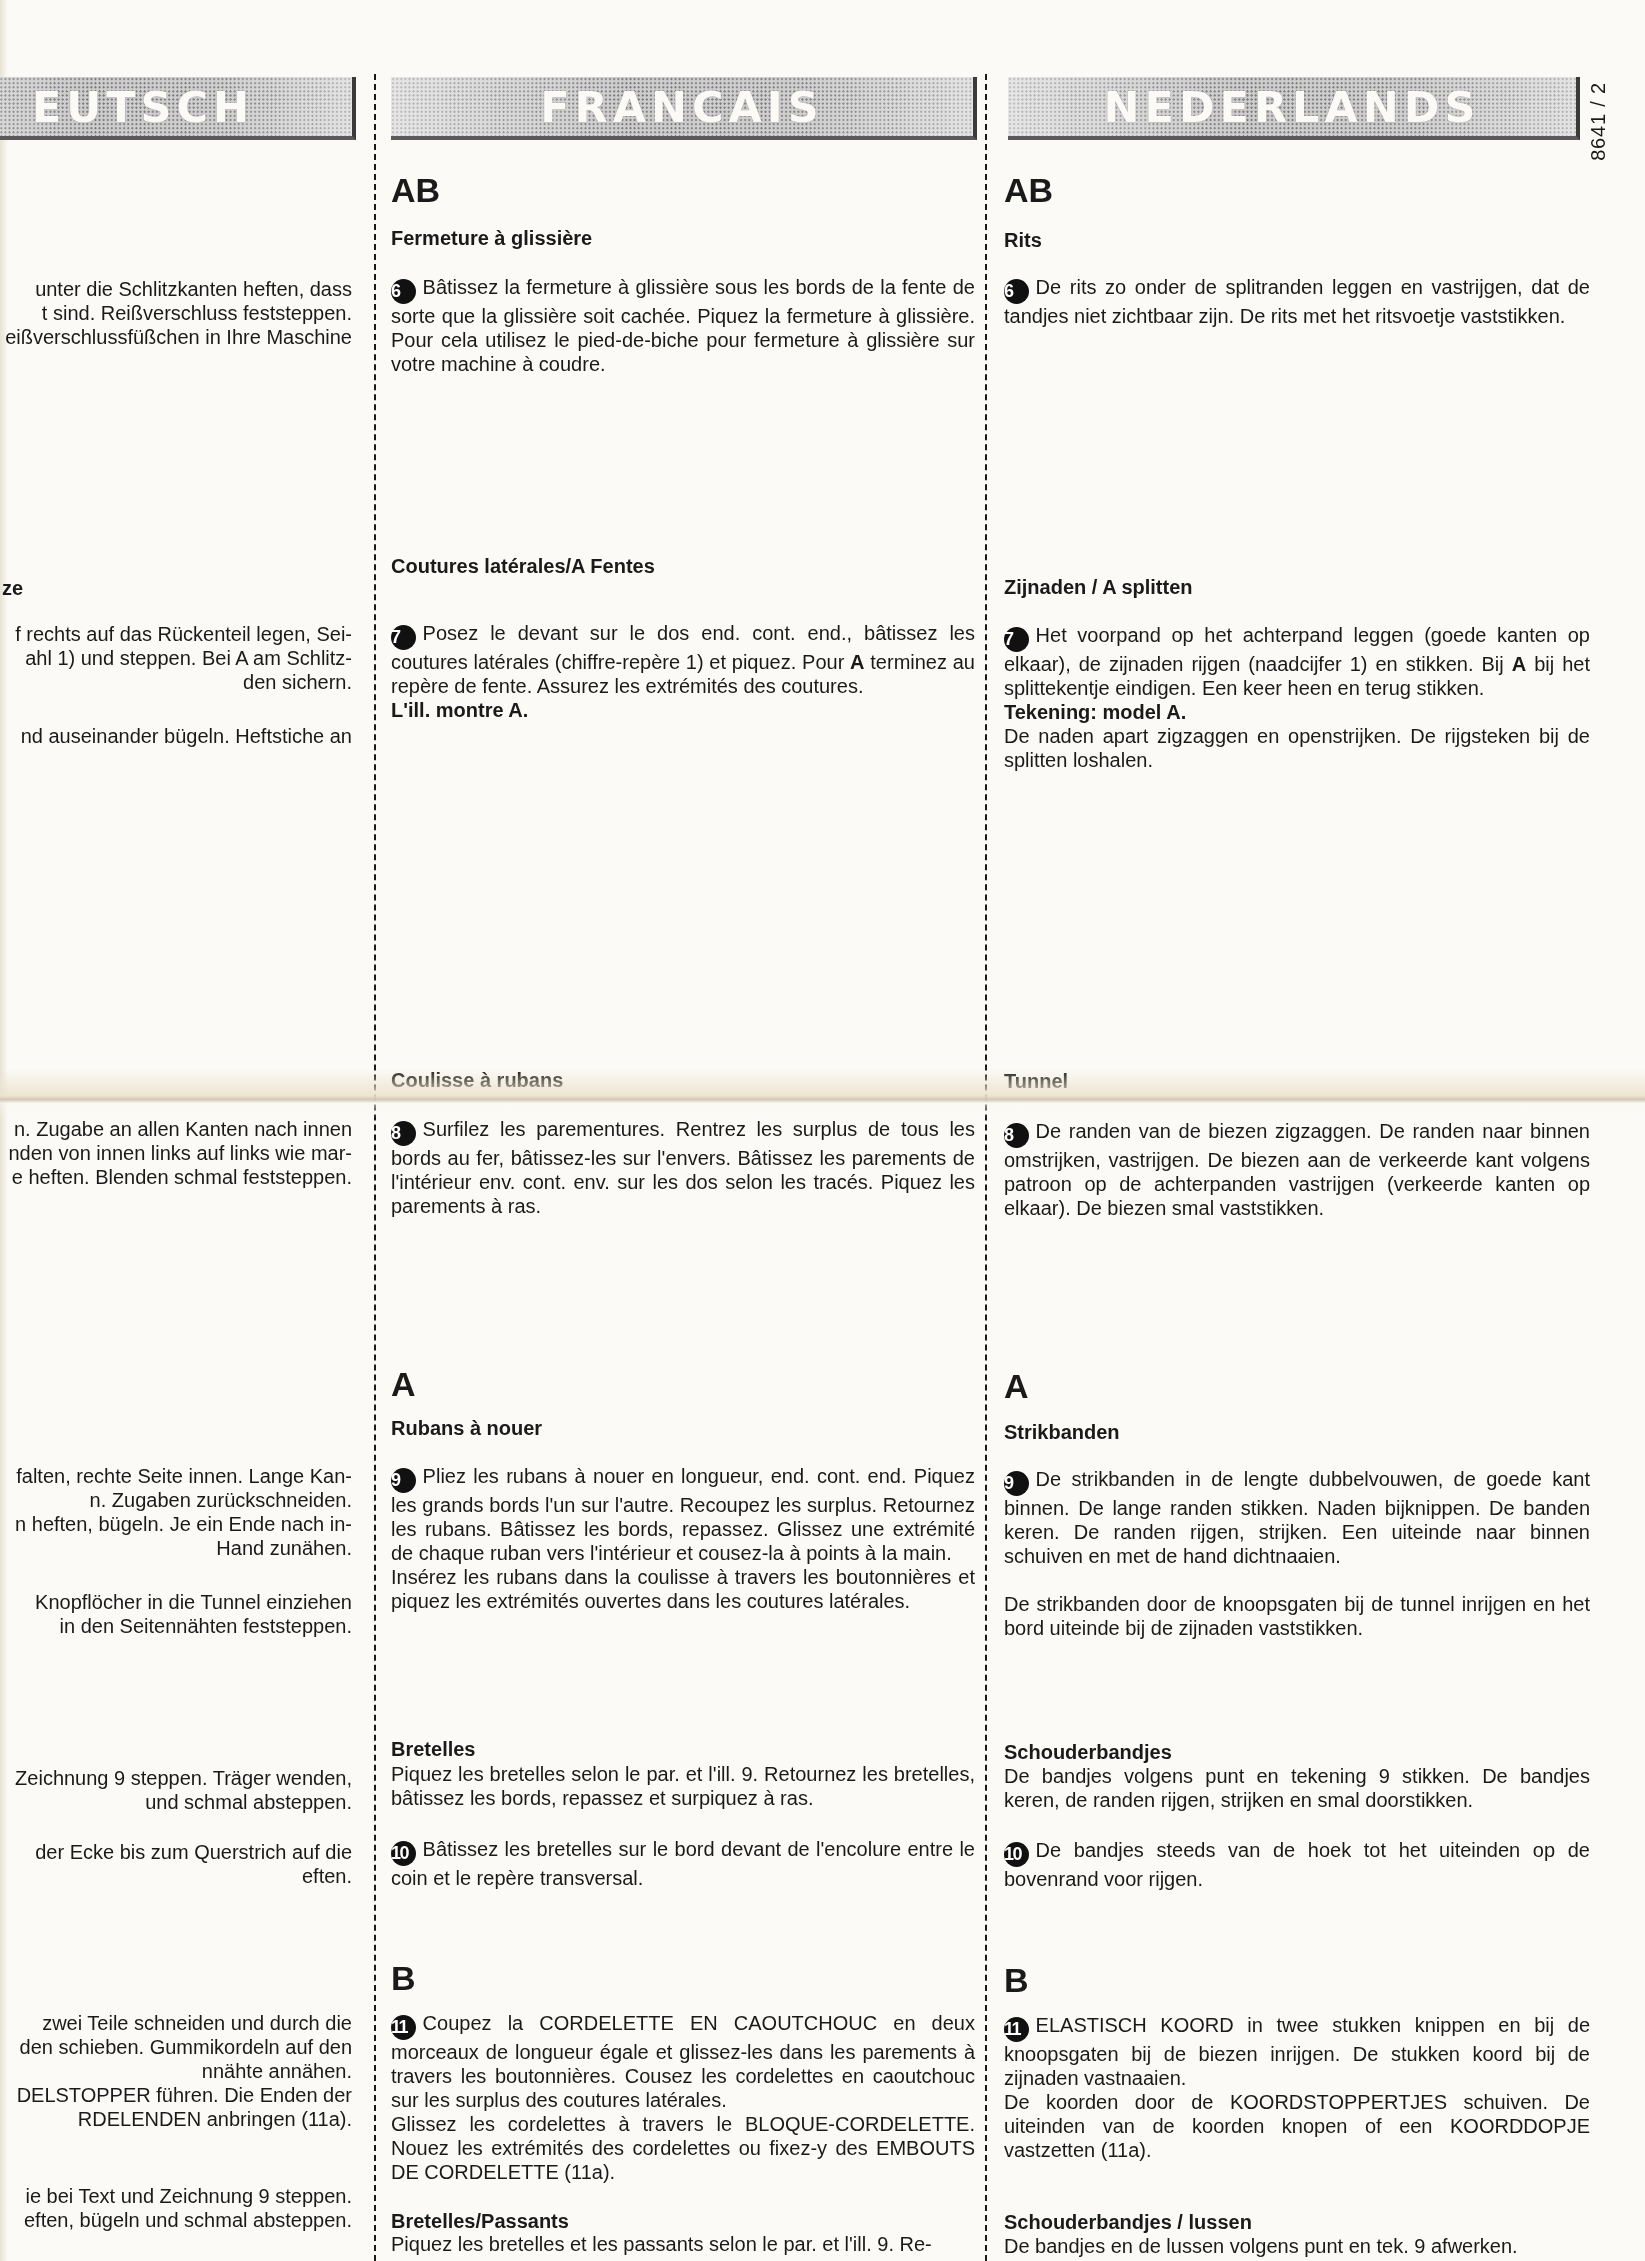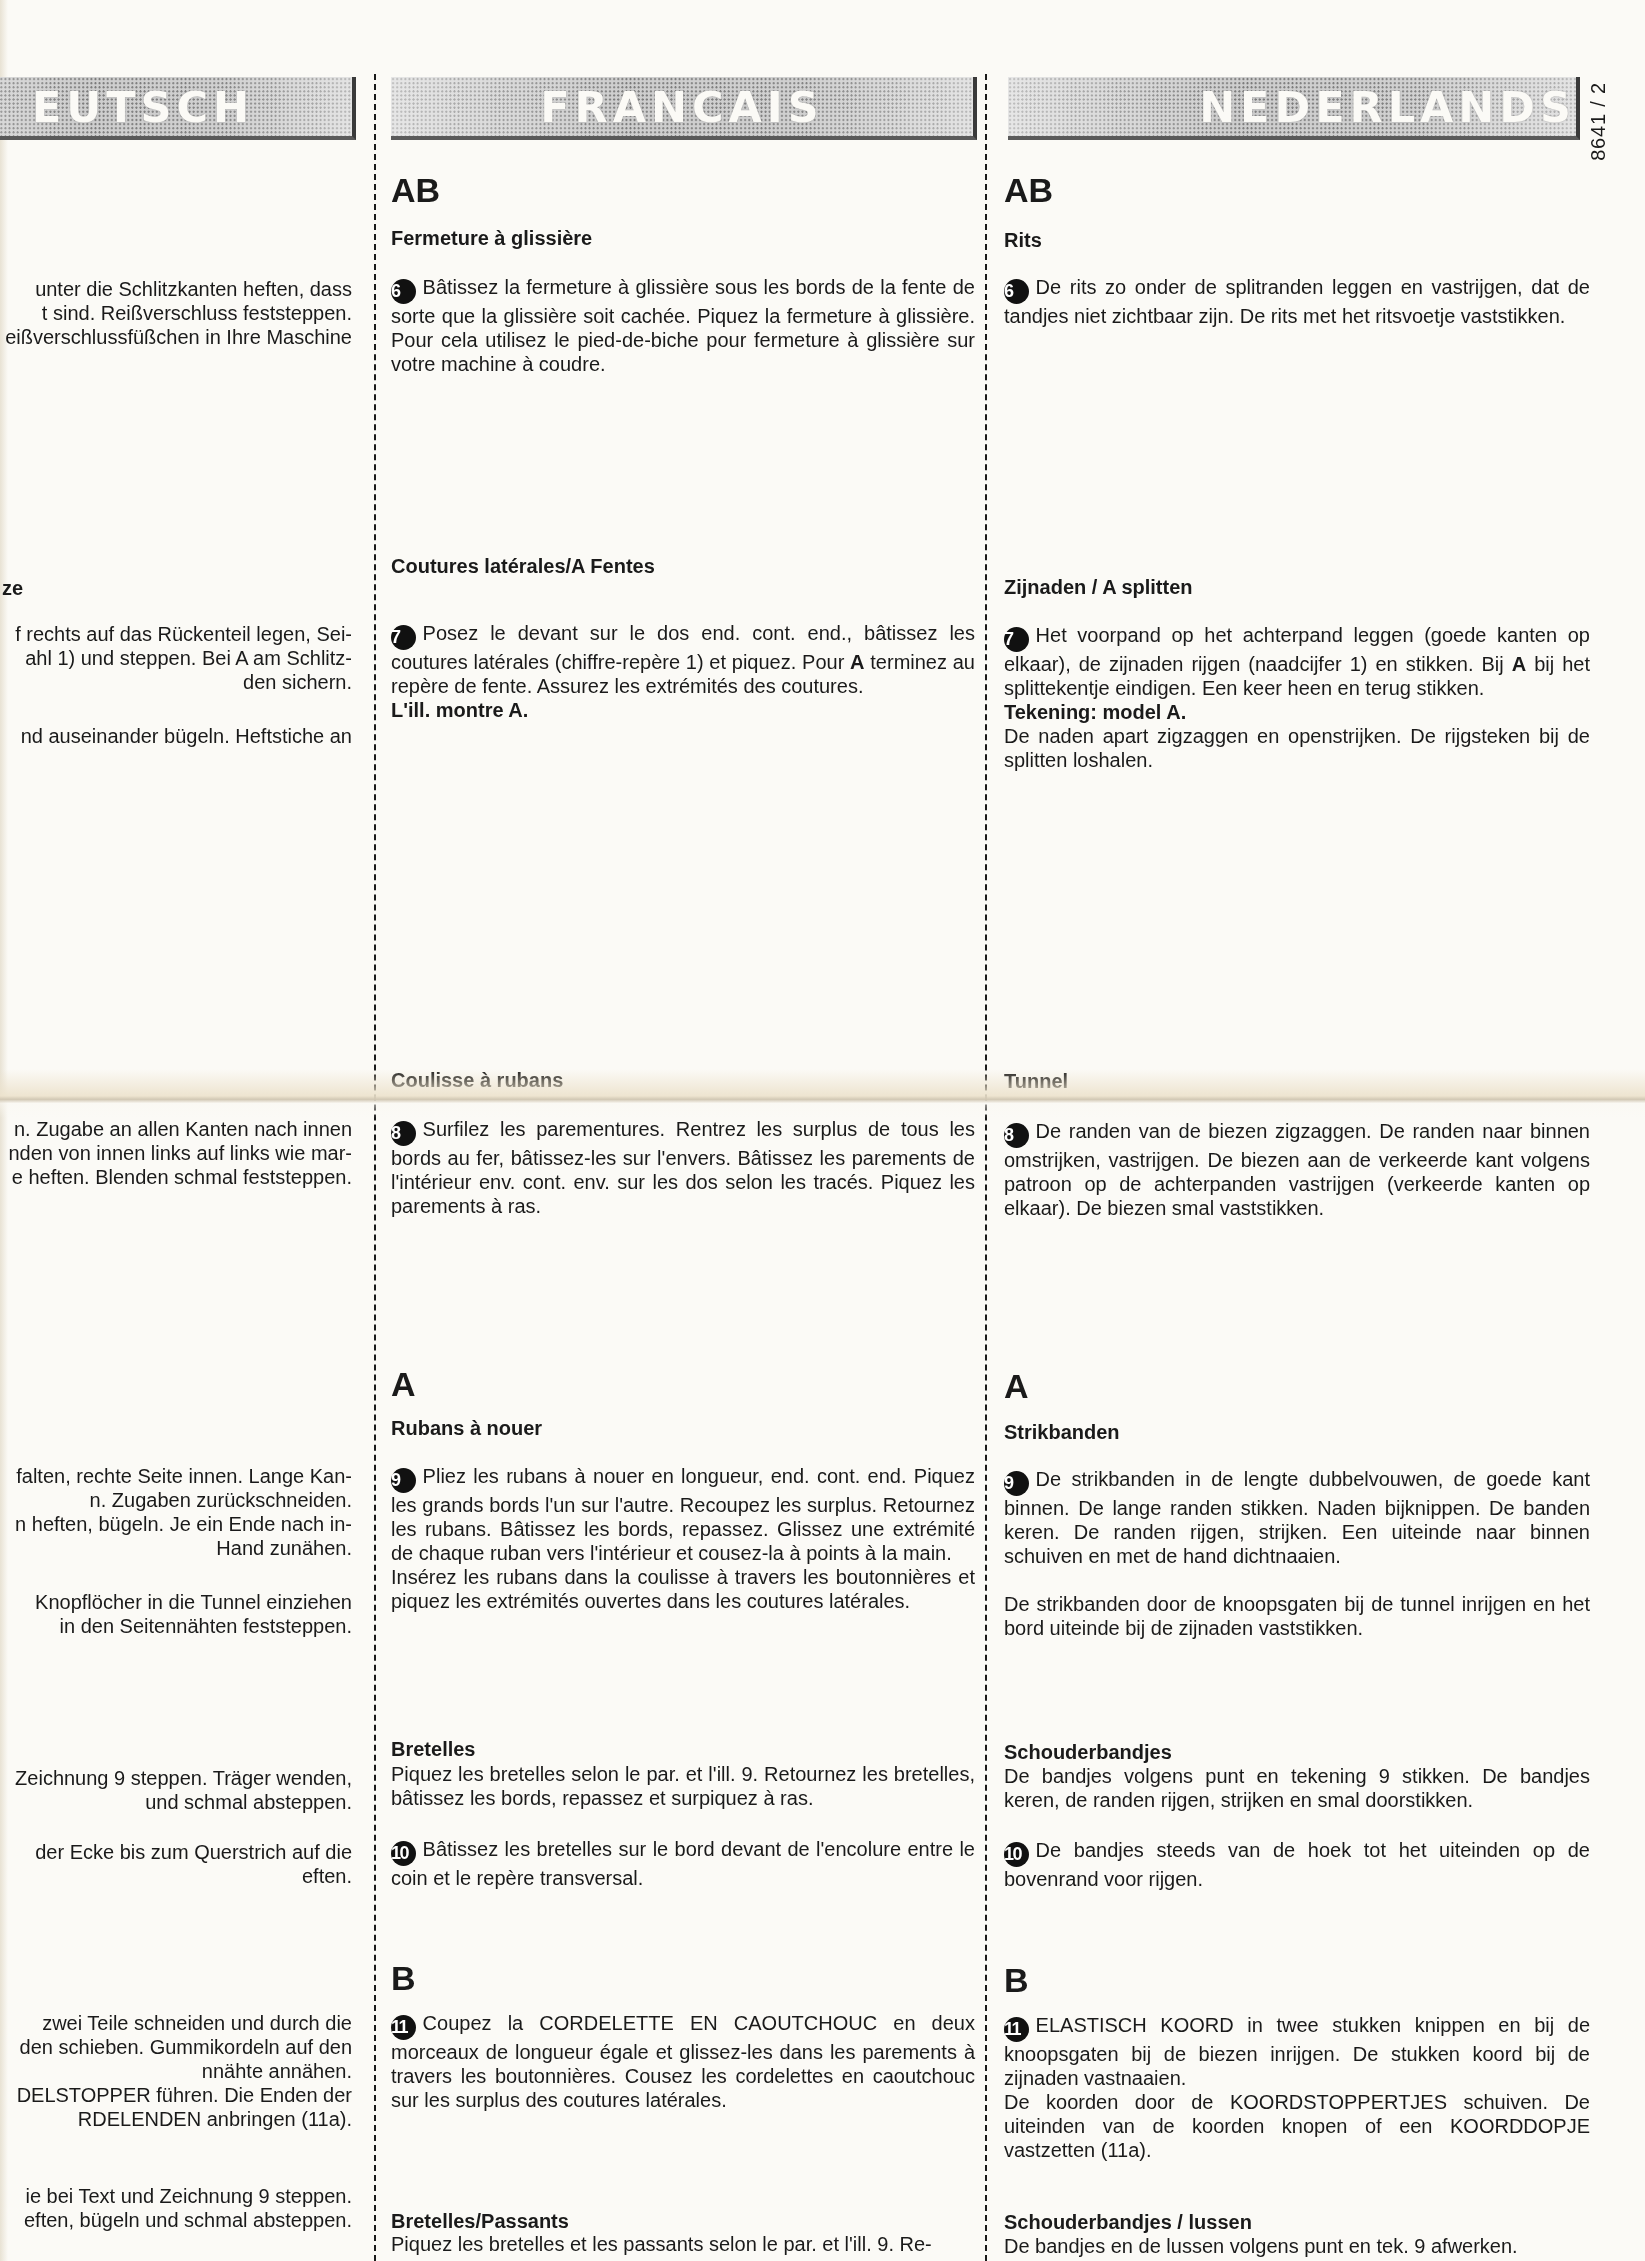--- a/index.html
+++ b/index.html
@@ -45,21 +45,21 @@
     font-family: "DejaVu Sans", sans-serif;
     font-weight: bold;
     font-size: 43px;
     letter-spacing: 5px;
     color: #fbfaf6;
     text-shadow: 0 0 1.6px #999;
   }
   .banner.de { left: -99px; width: 455px; }
   .banner.de .bt { margin-left: 33px; text-align: center; }
   .banner.fr { left: 391px; width: 586px; }
-  .banner.nl { left: 1008px; width: 572px; justify-content: flex-end; }
+  .banner.nl { left: 1008px; width: 572px; }
   .code {
     position: absolute; left: 1578px; top: 76px; width: 41px; height: 90px;
     display: flex; align-items: center; justify-content: center;
   }
   .code span {
     transform: rotate(-90deg);
     white-space: nowrap;
     font-size: 20px;
     letter-spacing: 0.8px;
   }
@@ -190,20 +190,21 @@
   <div class="blk p" style="top:1762px">
     <span>Piquez les bretelles selon le par. et l'ill. 9. Retournez les bretelles, bâtissez les bords, repassez et surpiquez à ras.</span>
   </div>
   <div class="blk p" style="top:1837px">
     <span class="num">10</span><span>Bâtissez les bretelles sur le bord devant de l'encolure entre le coin et le repère transversal.</span>
   </div>
 
   <div class="blk" style="top:1959px"><span class="h-big">B</span></div>
   <div class="blk p" style="top:2011px">
     <span class="num">11</span><span>Coupez la CORDELETTE EN CAOUTCHOUC en deux morceaux de longueur égale et glissez-les dans les parements à travers les boutonnières. Cousez les cordelettes en caoutchouc sur les surplus des coutures latérales.</span>
+    <div>Glissez les cordelettes à travers le BLOQUE-CORDELETTE. Nouez les extrémités des cordelettes ou fixez-y des EMBOUTS DE CORDELETTE (11a).</div>
   </div>
 
   <div class="blk" style="top:2209px"><span class="h-sec">Bretelles/Passants</span></div>
   <div class="blk p" style="top:2232px">
     <span>Piquez les bretelles et les passants selon le par. et l'ill. 9. Re-</span>
   </div>
 </div>
 
 <div class="col nl">
   <div class="blk" style="top:171px"><span class="h-big">AB</span></div>

